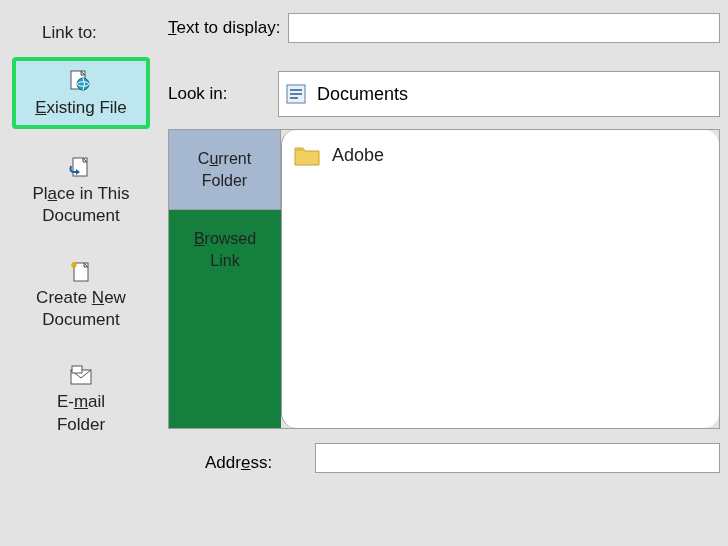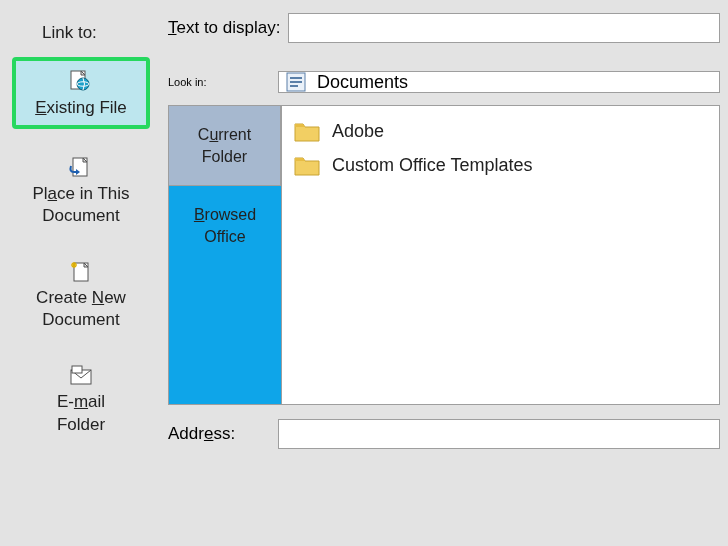--- a/index.html
+++ b/index.html
@@ -84,83 +84,85 @@
     outline: none;
     font-size: 16px;
     padding: 0 6px;
   }
   .lookin-row {
     display: flex;
     align-items: center;
     margin-bottom: 12px;
   }
   .lookin-label {
-    font-size: 11px;
+    font-size: 17px;
     width: 110px;
   }
   .lookin-field {
     display: flex;
     align-items: center;
     flex: 1;
-    height: 22px;
+    height: 46px;
     background: #fff;
     border: 1px solid #9e9e9e;
     padding: 0 6px;
     gap: 10px;
     cursor: pointer;
   }
   .browse-area {
     display: flex;
     border: 1px solid #9e9e9e;
     height: 300px;
     margin-bottom: 14px;
     background: #e3e3e3;
   }
   .browse-tabs {
     width: 112px;
     display: flex;
     flex-direction: column;
-    background: #0ea5e9;
+    background: #15803d;
   }
   .btab {
     text-align: center;
     padding: 18px 8px;
     font-size: 16px;
     color: #222;
     cursor: pointer;
     line-height: 1.35;
     border-bottom: 0px solid transparent;
   }
   .btab.selected {
     background: #a6b8cf;
     border-bottom: 1px solid #9e9e9e;
     border-right: 1px solid #9e9e9e;
   }
   .file-list {
     flex: 1;
     background: #fff;
     border-left: 1px solid #9e9e9e;
     padding: 8px 10px;
+    border-radius: 15px;
   }
   .file-item {
     display: flex;
     align-items: center;
     gap: 12px;
     padding: 6px 2px;
     font-size: 18px;
     color: #222;
     cursor: pointer;
   }
   .folder-icon {
     width: 26px;
     height: 22px;
   }
   .address-row {
     display: flex;
-    align-items: center;
+    align-items: flex-end;
+    margin-left: 37px;
   }
   .address-label {
     font-size: 17px;
     width: 110px;
   }
   .address-input {
     flex: 1;
     height: 30px;
     background: #fff;
     border: 1px solid #9e9e9e;
@@ -264,42 +266,33 @@
       </div>
 
       <div class="browse-area">
         <div class="browse-tabs">
           <div class="btab selected">
             <span>C<span class="underline-first">u</span>rrent</span><br>
             <span>Folder</span>
           </div>
           <div class="btab">
             <span><span class="underline-first">B</span>rowsed</span><br>
-            <span>Office</span>
+            <span>Link</span>
           </div>
         </div>
         <div class="file-list">
           <div class="file-item">
             <span class="folder-icon">
               <svg viewBox="0 0 26 22" width="26" height="22">
                 <path d="M1 4 L9 4 L11 7 L25 7 L25 21 L1 21 Z" fill="#f2cf63" stroke="#c9a332" stroke-width="1"></path>
                 <path d="M1 4 L9 4 L11 7 L1 7 Z" fill="#e7bd45"></path>
               </svg>
             </span>
             <span>Adobe</span>
           </div>
-          <div class="file-item">
-            <span class="folder-icon">
-              <svg viewBox="0 0 26 22" width="26" height="22">
-                <path d="M1 4 L9 4 L11 7 L25 7 L25 21 L1 21 Z" fill="#f2cf63" stroke="#c9a332" stroke-width="1"></path>
-                <path d="M1 4 L9 4 L11 7 L1 7 Z" fill="#e7bd45"></path>
-              </svg>
-            </span>
-            <span>Custom Office Templates</span>
-          </div>
         </div>
       </div>
 
       <div class="address-row">
         <span class="address-label">Addr<span class="underline-first">e</span>ss:</span>
         <input class="address-input" value="" style="">
       </div>
 
     </div>
 

